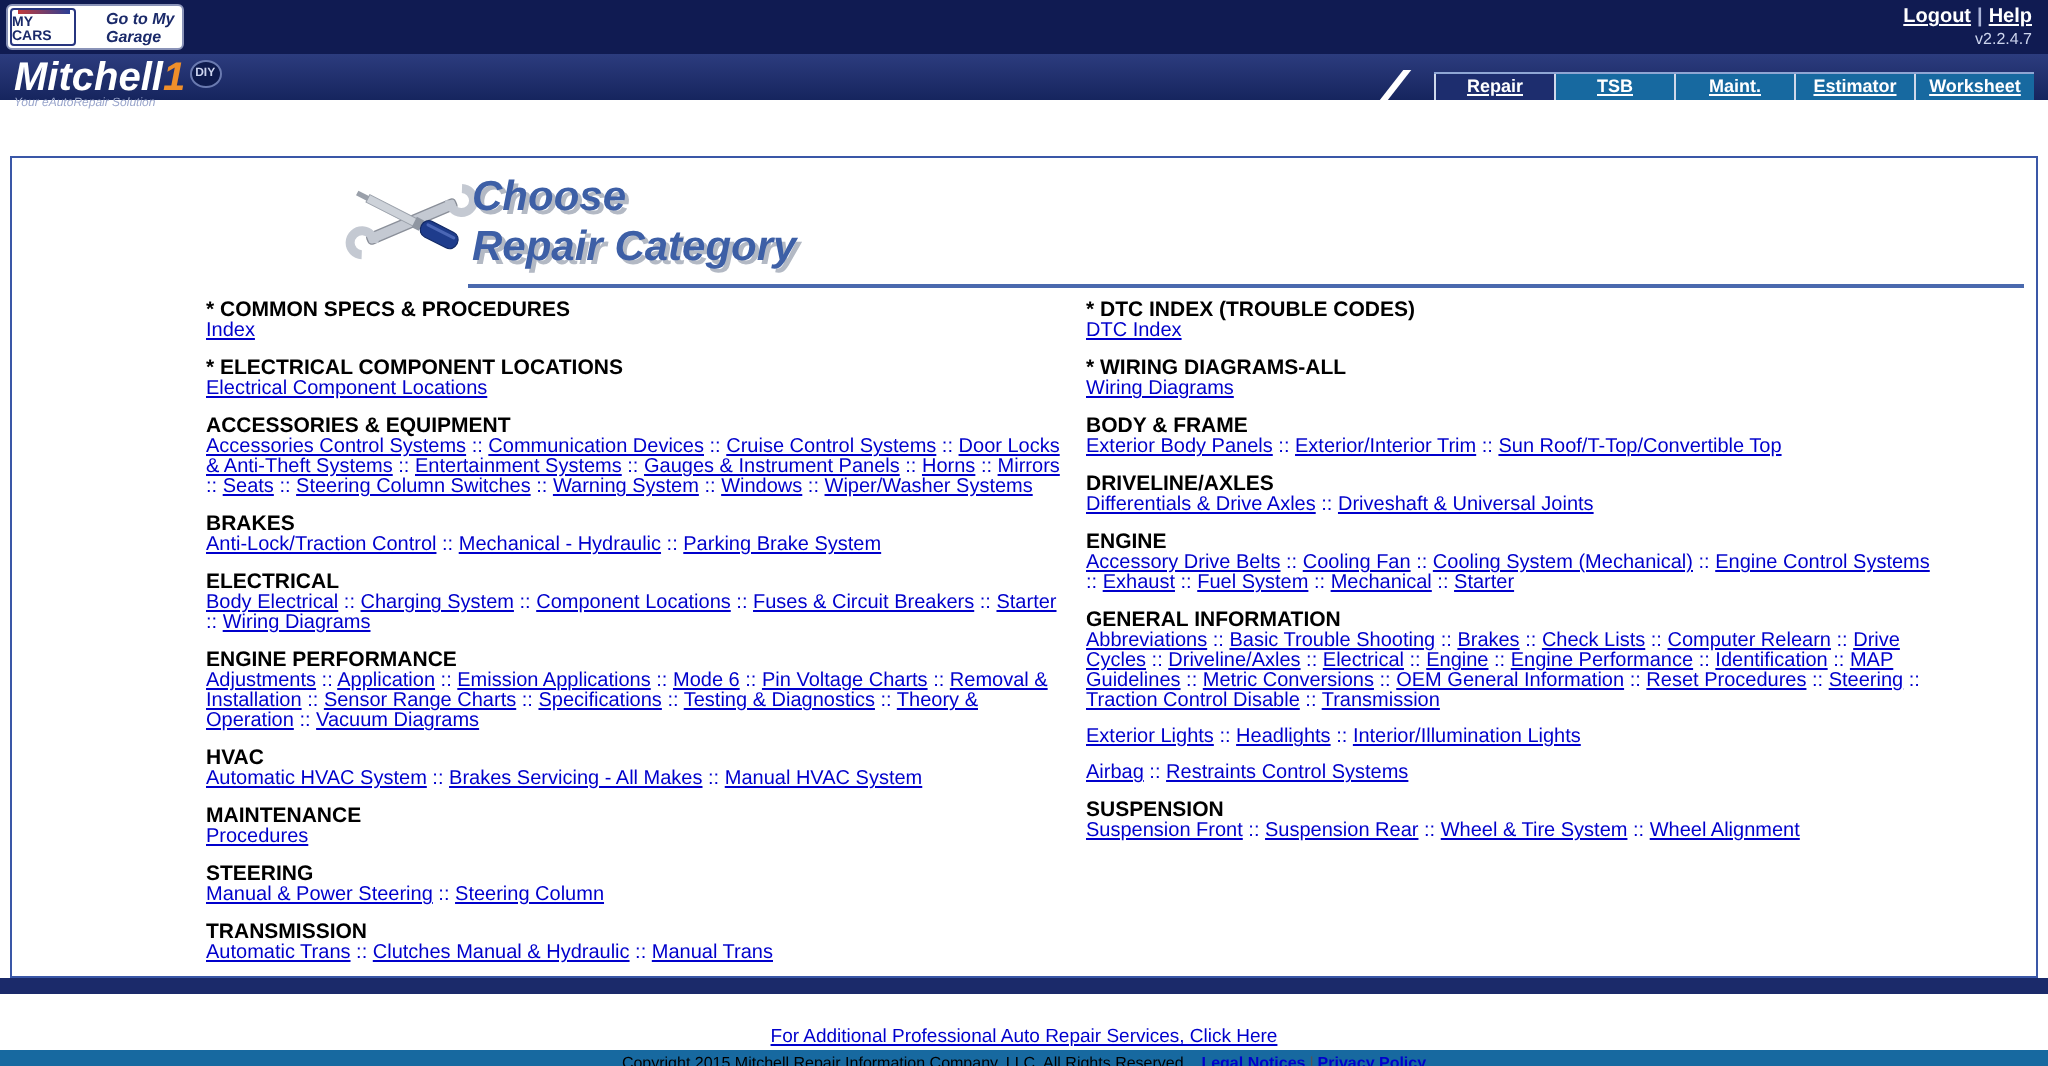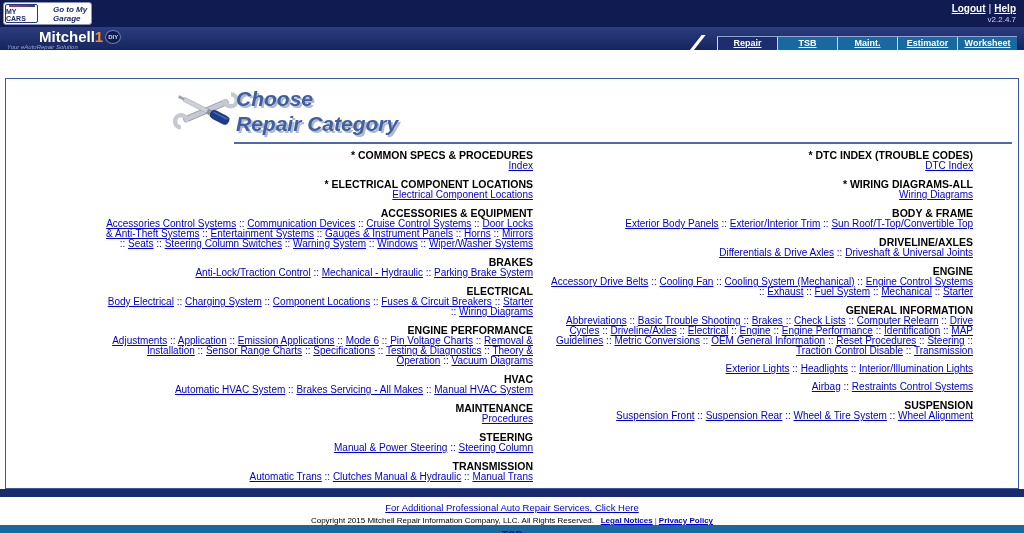--- a/index.html
+++ b/index.html
@@ -18,21 +18,21 @@
   .garage-text { width:40px; padding:2px 2px; font-size:8px; line-height:9px; font-weight:bold;
                  font-style:italic; color:#1b2a6a; }
   .top-right { position:absolute; right:8px; top:3px; text-align:right; font-size:10px; font-weight:bold; color:#fff; }
   .toplink { color:#ffffff; text-decoration:underline; cursor:pointer; }
   .topsep { color:#aab4d8; margin:0 3px; }
   .version { font-size:8px; font-weight:normal; color:#cdd5ee; margin-top:1px; }
 
   
   .logobar { position:relative; height:23px; background:linear-gradient(#2c3c7e,#16255e); }
   .logo { position:absolute; left:7px; top:1px; white-space:nowrap; }
-  .logo-main { font-weight:bold; font-size:15px; color:#ffffff;margin-left:32px; }
+  .logo-main { font-style:italic; font-weight:bold; font-size:20px; color:#ffffff; }
   .logo-one { color:#ef8f2a; }
   .diy-badge { display:inline-block; vertical-align:top; margin-left:2px; margin-top:2px;
                background:#0e1b4e; border:1px solid #6a7ab0; border-radius:50%;
                color:#cdd5f0; font-size:6px; font-weight:bold; padding:3px 2px; }
   .tagline { font-size:6px; color:#9aa6cc; font-style:italic; margin-top:-2px; }
   .tabs { position:absolute; right:7px; bottom:0; display:flex; height:14px; border-top:1px solid #8fa6d4; }
   .swoosh { position:absolute; left:-22px; top:-2px; width:4px; height:17px; background:#ffffff;
             transform:skewX(-38deg); }
   .tab { width:60px; background:#1769a0; border-left:1px solid #cfd8ea; color:#ffffff;
          font-size:9px; font-weight:bold; text-align:center; line-height:13px;
@@ -56,33 +56,33 @@
   
   .main-box { position:absolute; left:5px; right:5px; top:78px; bottom:44px;
               border:1px solid #3a57a7; background:#ffffff; overflow:hidden; }
   .cat-header { position:relative; height:58px; margin-top:7px; }
   .tools-icon { position:absolute; left:163px; top:0px; }
   .header-title { position:absolute; left:230px; top:0px; font-size:21px; line-height:25px;
                   font-weight:bold; font-style:italic; color:#3d5fa6;
                   text-shadow:2px 2px 0 #b3b9c4; }
   .header-rule { position:absolute; left:228px; right:6px; bottom:0; height:2px; background:#4a69ae; }
 
-  .columns { display:flex; padding:6px 0 0 97px;text-align:right; }
+  .columns { display:flex; padding:6px 0 0 97px; }
   .col { width:430px; }
   .col + .col { margin-left:10px; }
   .section { margin-bottom:8px; }
   .sec-title { font-size:10.5px; font-weight:bold; color:#000000; line-height:11px; }
   .sec-links { font-size:10px; line-height:10px; color:#0000cc; }
   .catlink { color:#0000cc; text-decoration:underline; cursor:pointer; }
   .lsep { color:#0000cc; text-decoration:none; }
 
   
   .footer { position:absolute; left:0; right:0; bottom:0; height:44px; }
   .footer-navy { height:8px; background:#1b2a6a; }
-  .footer-body { height:28px; text-align:center; padding-top:0; background:#ffffff; }
+  .footer-body { height:28px; text-align:center; padding-top:11px; background:#ffffff; }
   .promo-link { font-size:9.5px; color:#0000cc; text-decoration:underline; cursor:pointer; }
   .copyright { font-size:8px; color:#000; margin-top:1px; }
   .legal-link { color:#0000cc; font-weight:bold; text-decoration:underline; cursor:pointer; }
   .legal-sep { color:#555; margin:0 2px; }
   .top-link { font-size:10px; font-weight:bold; color:#0000cc; text-decoration:underline; cursor:pointer; }
   .footer-teal { height:8px; background:#1769a0; }
 </style>
 </head>
 <body>
 

